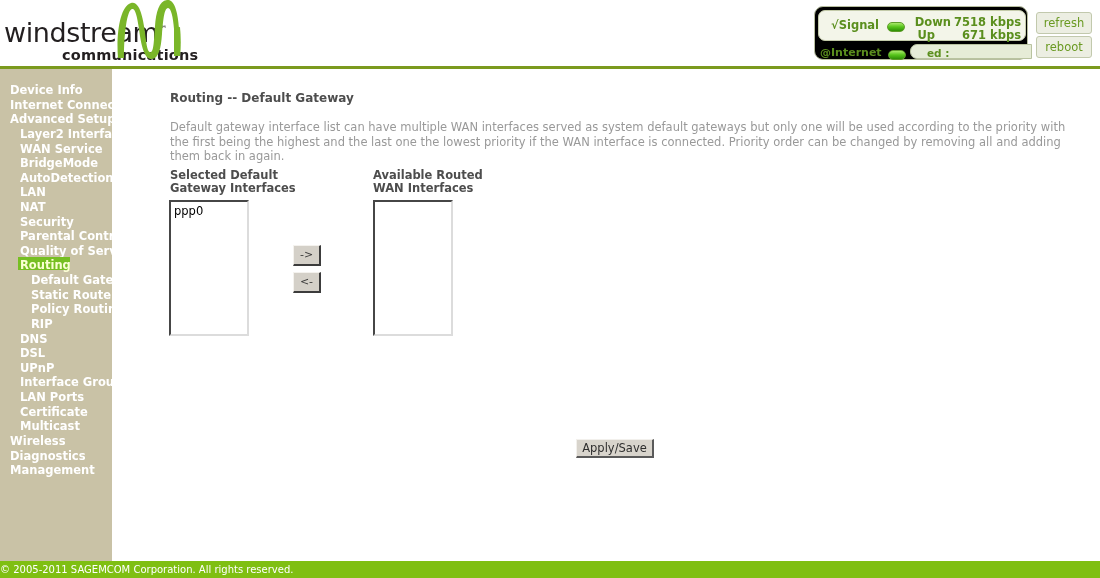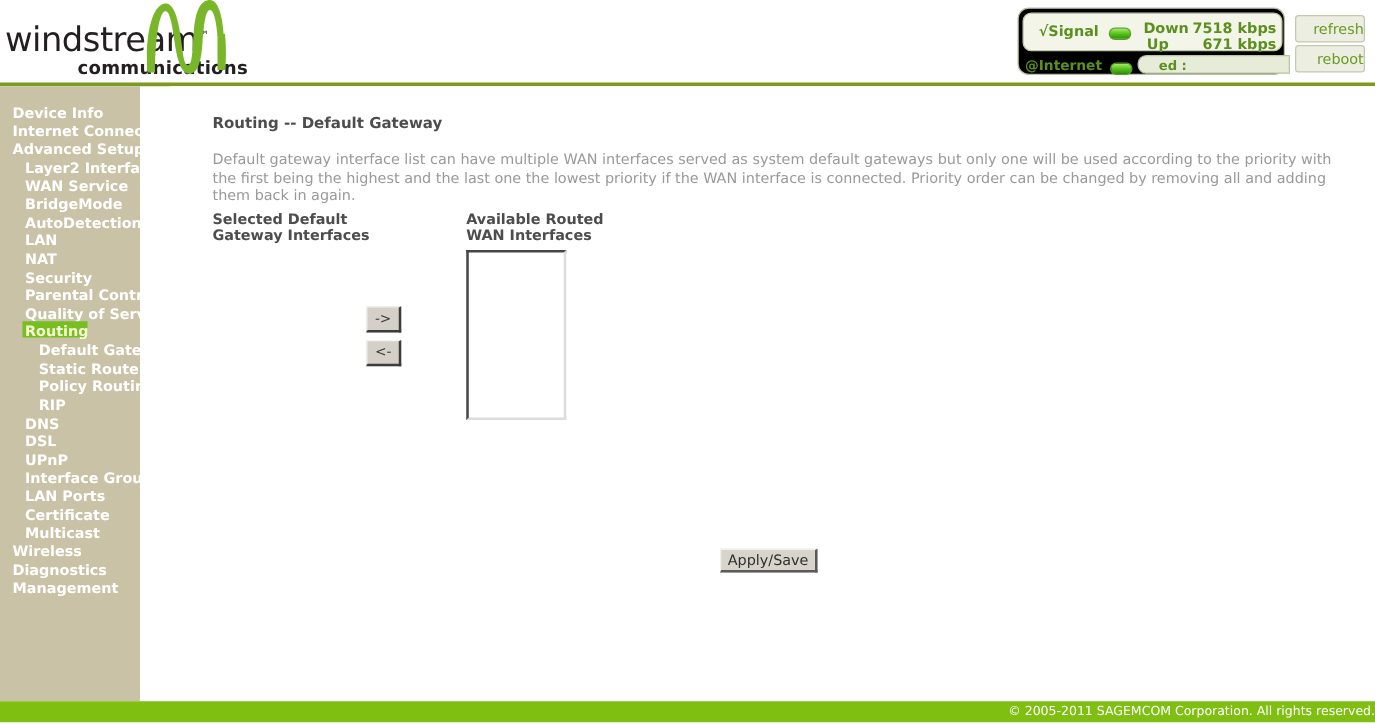--- a/index.html
+++ b/index.html
@@ -146,21 +146,21 @@
 
   .sbtn {
     position: absolute;
     left: 222px;
     width: 56px; height: 22px;
     background: #eceee2;
     border: 1px solid #c2c9ad;
     border-radius: 3px;
     font-size: 11.5px;
     color: #6a9a22;
-    text-align: right;
+    text-align: center;
     line-height: 20px;
     cursor: pointer;
   }
   #btn-refresh { top: 6px; }
   #btn-reboot  { top: 30px; }
 
   #header-rule {
     position: absolute;
     left: 0; top: 66px;
     width: 1100px; height: 3px;
@@ -304,21 +304,21 @@
   #footer {
     position: absolute;
     left: 0; top: 561px;
     width: 1100px; height: 17px;
     background: #7fbf12;
   }
   #footer-text {
     position: absolute;
     left: 0; top: 3px;
     width: 1100px;
-    text-align: right;
+    text-align: left;
     font-size: 10px;
     color: #ffffff;
   }
 </style>
 </head>
 <body>
 
 <div id="page">
 
   <div id="header">
@@ -395,20 +395,23 @@
   <div id="content">
 
 
     <div id="page-title">Routing -- Default Gateway</div>
 
     <div id="desc">Default gateway interface list can have multiple WAN interfaces served as system default gateways but only one will be used according to the priority with the first being the highest and the last one the lowest priority if the WAN interface is connected. Priority order can be changed by removing all and adding them back in again.</div>
 
     <div class="list-label" id="label-selected">Selected Default Gateway Interfaces</div>
     <div class="list-label" id="label-available">Available Routed WAN Interfaces</div>
 
+    <div class="listbox" id="listbox-selected">
+        <div class="list-option" style="top: 2px;">ppp0</div>
+      </div>
     <div class="listbox" id="listbox-available"></div>
 
     <div class="xfer-btn" id="btn-add">-&gt;</div>
     <div class="xfer-btn" id="btn-remove">&lt;-</div>
 
     <div id="btn-apply">Apply/Save</div>
   </div>
 
   <div id="footer">
     <div id="footer-text">© 2005-2011 SAGEMCOM Corporation. All rights reserved.</div>

